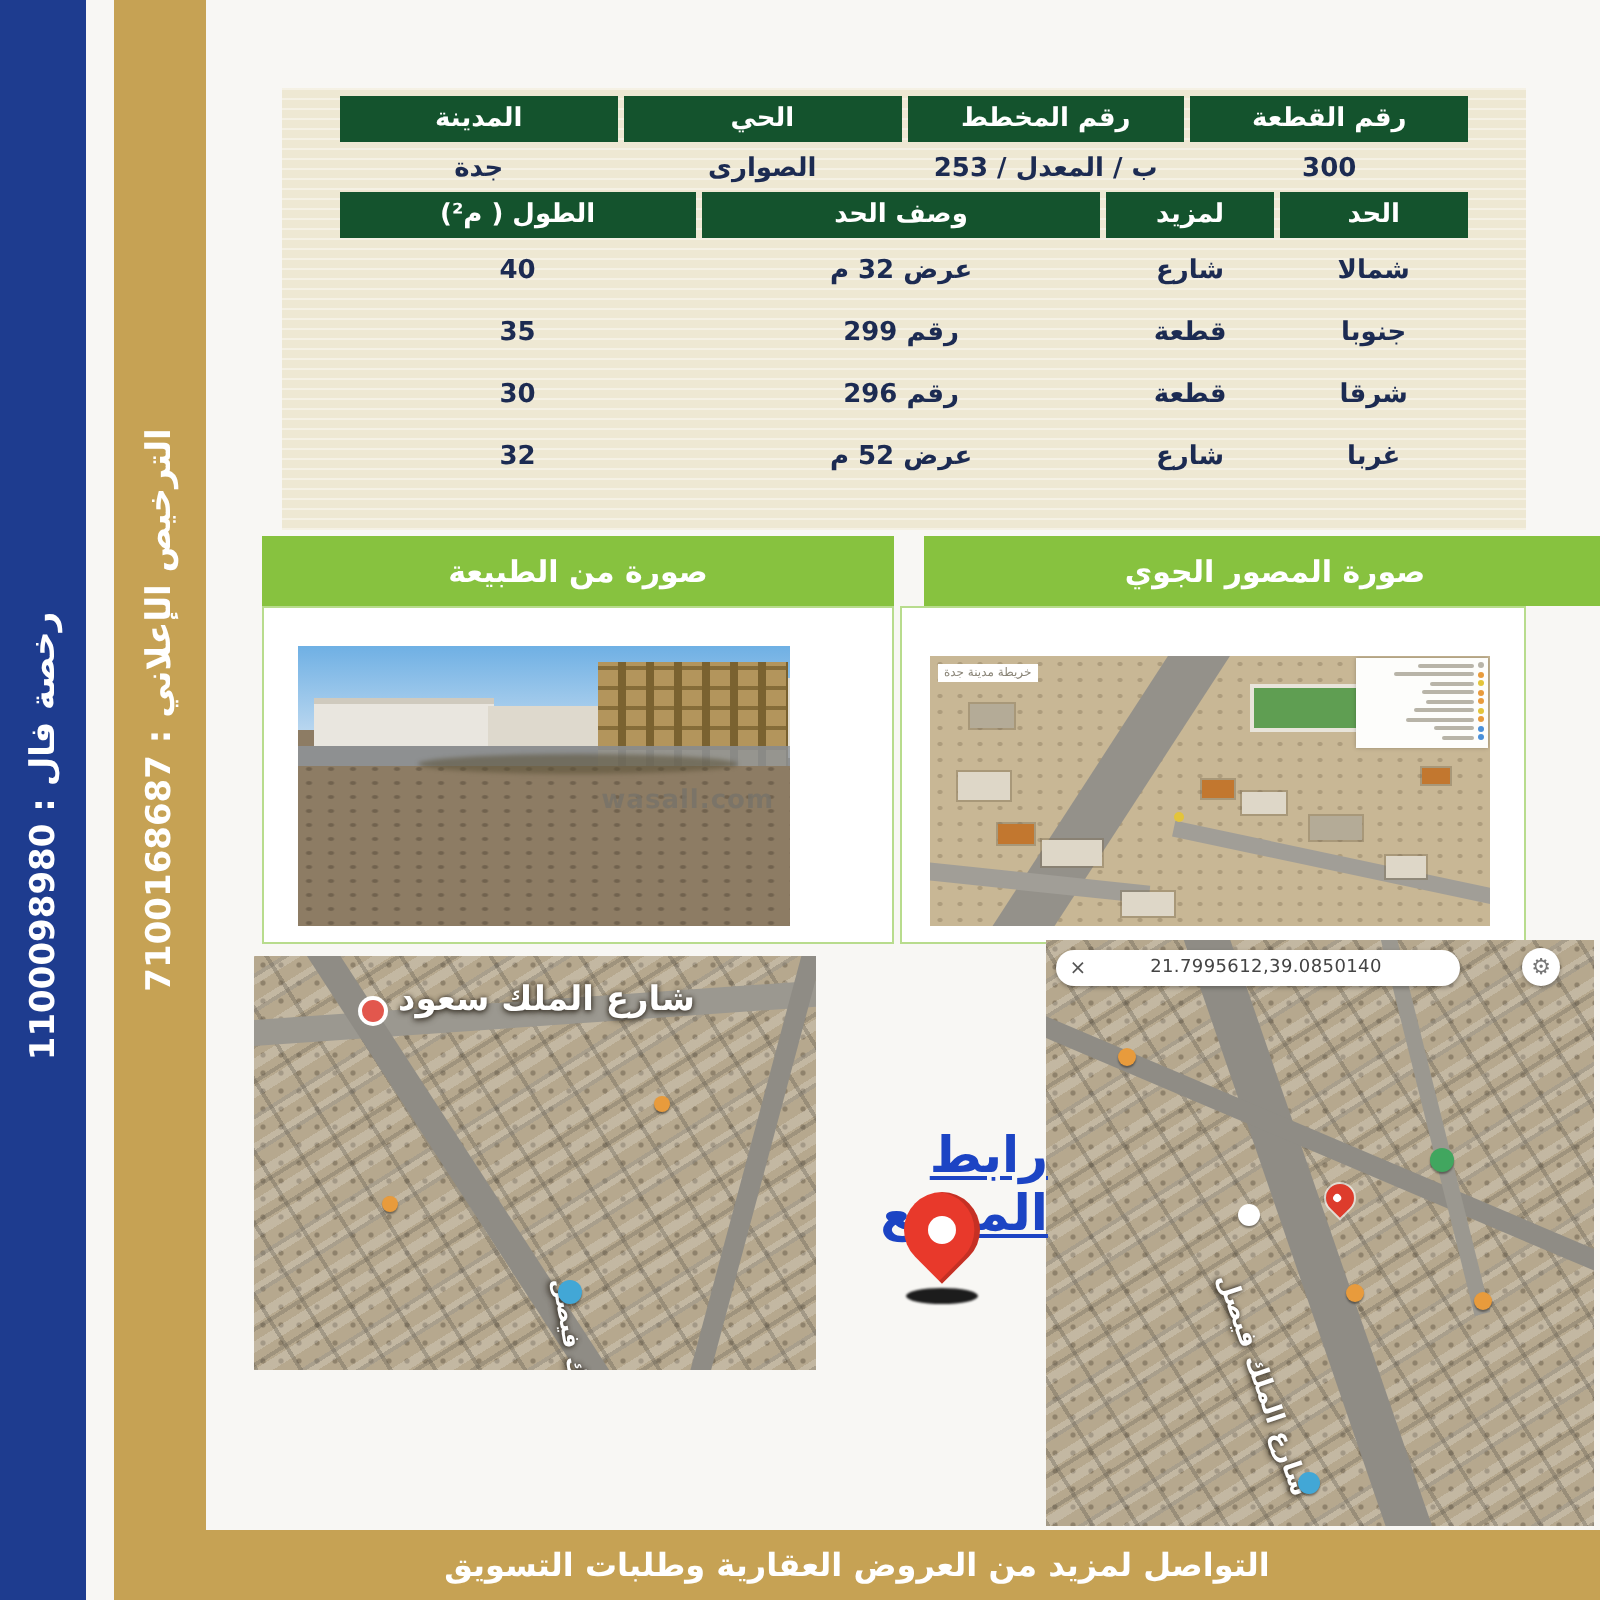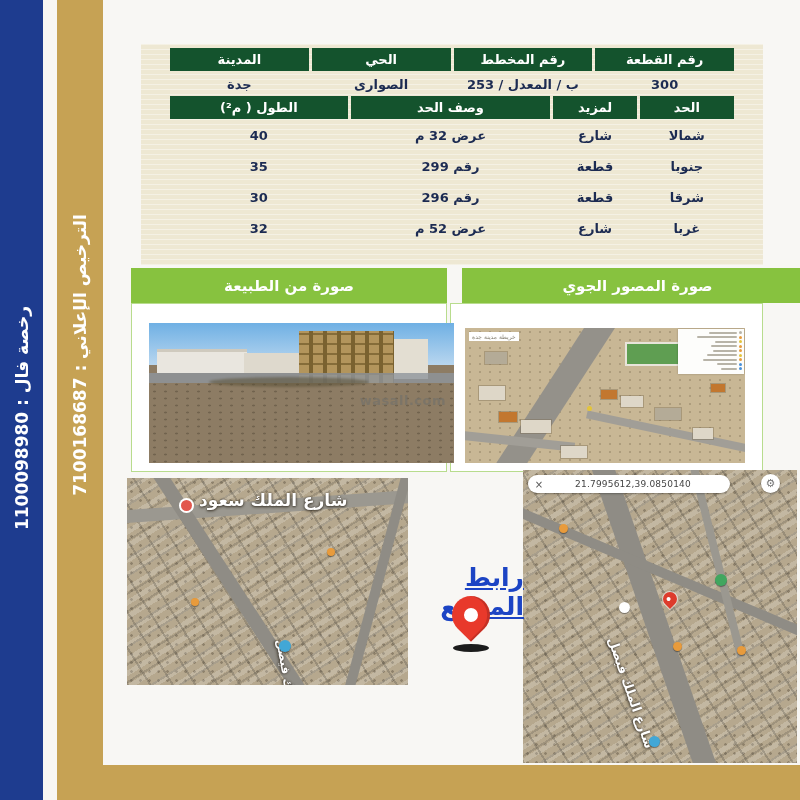--- a/index.html
+++ b/index.html
@@ -29,21 +29,21 @@
   
   .ph-head{position:absolute;top:268px;height:35px;background:#87c23f;color:#fff;font-weight:bold;
            font-size:15px;display:flex;align-items:center;justify-content:center}
   .ph-head.right{left:462px;width:351px}
   .ph-head.left{left:131px;width:316px}
   .ph-box{position:absolute;top:303px;height:169px;background:#fff;border:1px solid #b8dc8d}
   .ph-box.left{left:131px;width:316px}
   .ph-box.right{left:450px;width:313px}
 
   
-  .nature{position:absolute;left:149px;top:323px;width:305px;height:140px;overflow:hidden;background:#8d7c64}
+  .nature{position:absolute;left:149px;top:323px;width:246px;height:140px;overflow:hidden;background:#8d7c64}
   .sky{position:absolute;left:0;top:0;width:100%;height:42px;background:linear-gradient(#6fb0e4,#b8d6ef)}
   .bld{position:absolute}
   .bld.white1{left:8px;top:26px;width:90px;height:24px;background:#e9e6df;border-top:3px solid #cfcabe}
   .bld.white2{left:95px;top:30px;width:60px;height:20px;background:#ded9cd}
   .bld.tan{left:150px;top:8px;width:95px;height:52px;background:#b3955c;
            background-image:repeating-linear-gradient(90deg,transparent 0 10px,#7a6230 10px 14px),
                             repeating-linear-gradient(0deg,transparent 0 8px,rgba(122,98,48,.8) 8px 10px)}
   .bld.white3{left:245px;top:16px;width:34px;height:40px;background:#e3ded2}
   .wallline{position:absolute;left:0;top:50px;width:100%;height:10px;background:#8f959c;opacity:.8}
   .ground{position:absolute;left:0;top:58px;width:100%;height:82px;
@@ -297,15 +297,16 @@
       <span class="coord-txt">21.7995612,39.0850140</span>
     </div>
     <div class="gearbtn">⚙</div>
   </div>
 
   <div class="site-link">رابط الموقع</div>
   <div class="bigpin"></div>
   <div class="pin-shadow"></div>
 
   <div class="footer">
+    <span class="msg">التواصل لمزيد من العروض العقارية وطلبات التسويق</span>
   </div>
 
 </div>
 
 </body></html>

